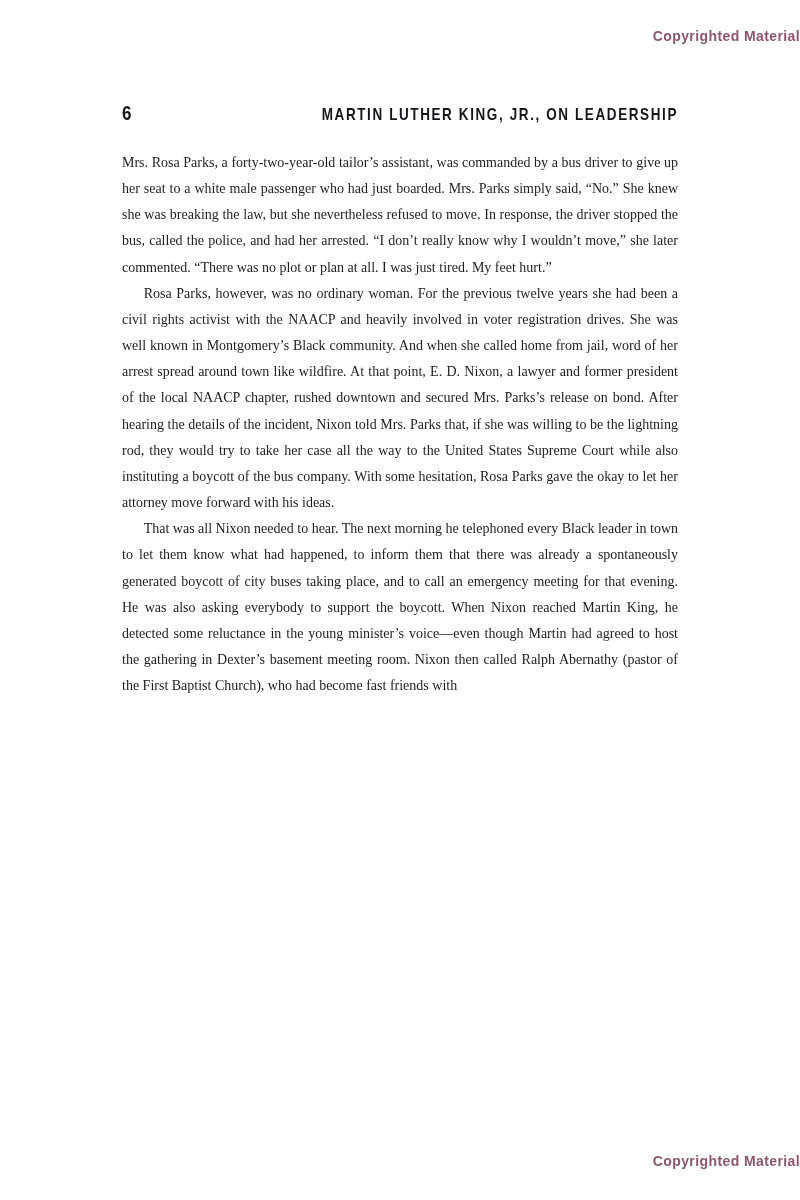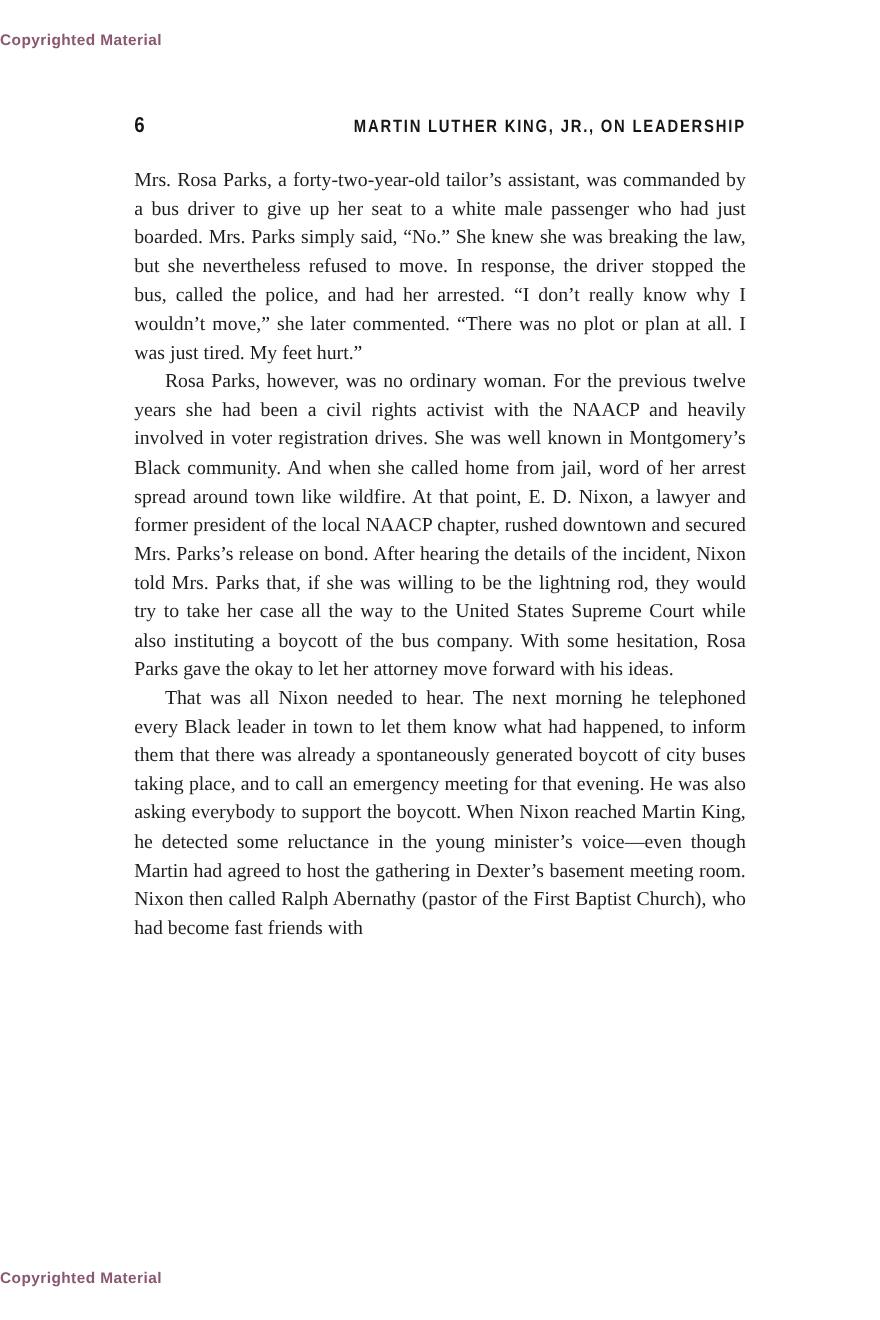--- a/index.html
+++ b/index.html
@@ -18,21 +18,21 @@
     width: 800px;
     height: 1200px;
     background: #ffffff;
     overflow: hidden;
     font-family: "Liberation Serif", serif;
   }
   .copyright {
     position: absolute;
     left: 0;
     width: 100%;
-    text-align: left;
+    text-align: right;
     font-family: "Liberation Sans", sans-serif;
     font-weight: 700;
     font-size: 14px;
     letter-spacing: 0.4px;
     color: var(--copyright-text);
   }
   .copyright.top { top: 28px; }
   .copyright.bottom { top: 1153px; }
   .page-header {
     position: absolute;
@@ -58,21 +58,21 @@
     transform: scaleY(1.2);
     transform-origin: right bottom;
     white-space: nowrap;
   }
   .body-text {
     position: absolute;
     top: 150px;
     left: 122px;
     width: 556px;
     color: var(--body-text);
-    font-size: 18px;
+    font-size: 14px;
     line-height: 26.15px;
     text-align: justify;
     hyphens: auto;
     -webkit-hyphens: auto;
   }
   .para {
     margin: 0;
     text-indent: 1.55em;
   }
   .para.no-indent {

